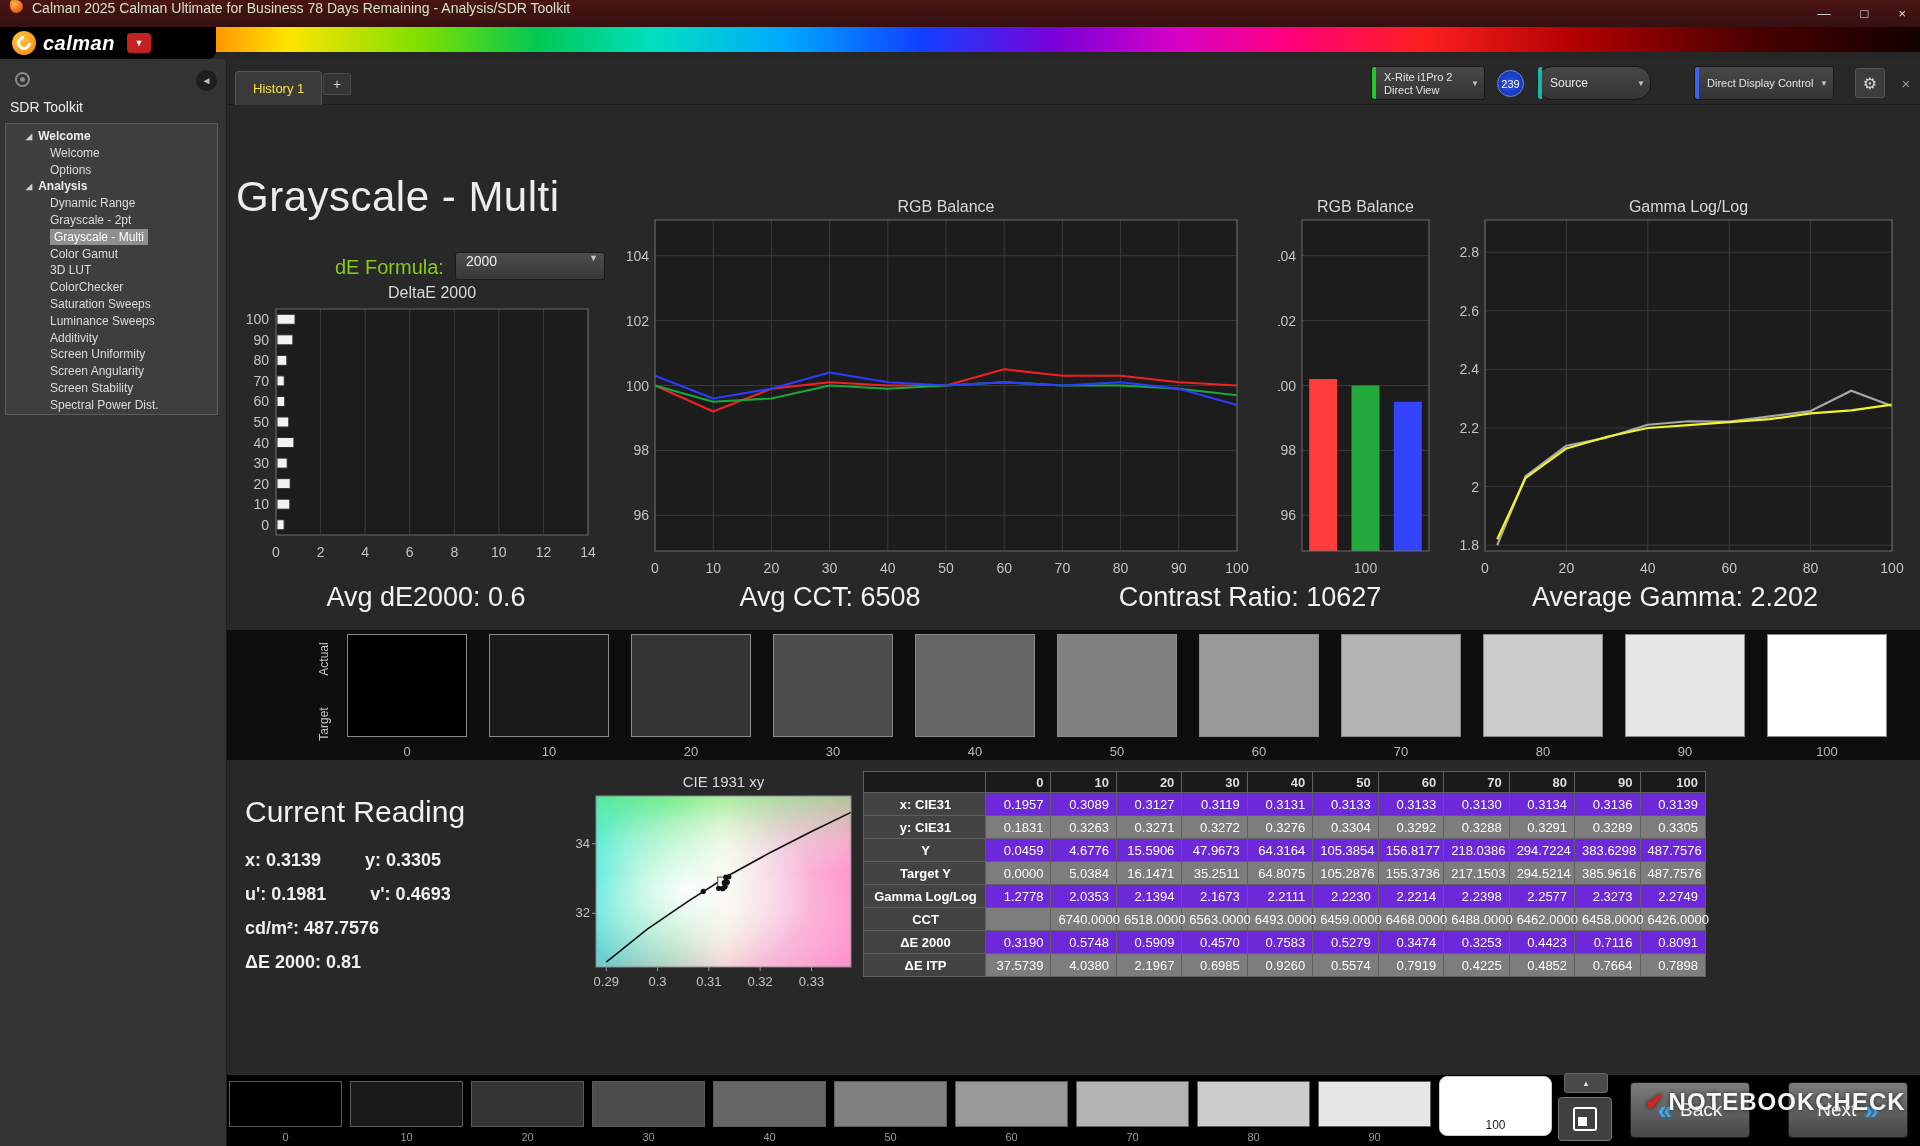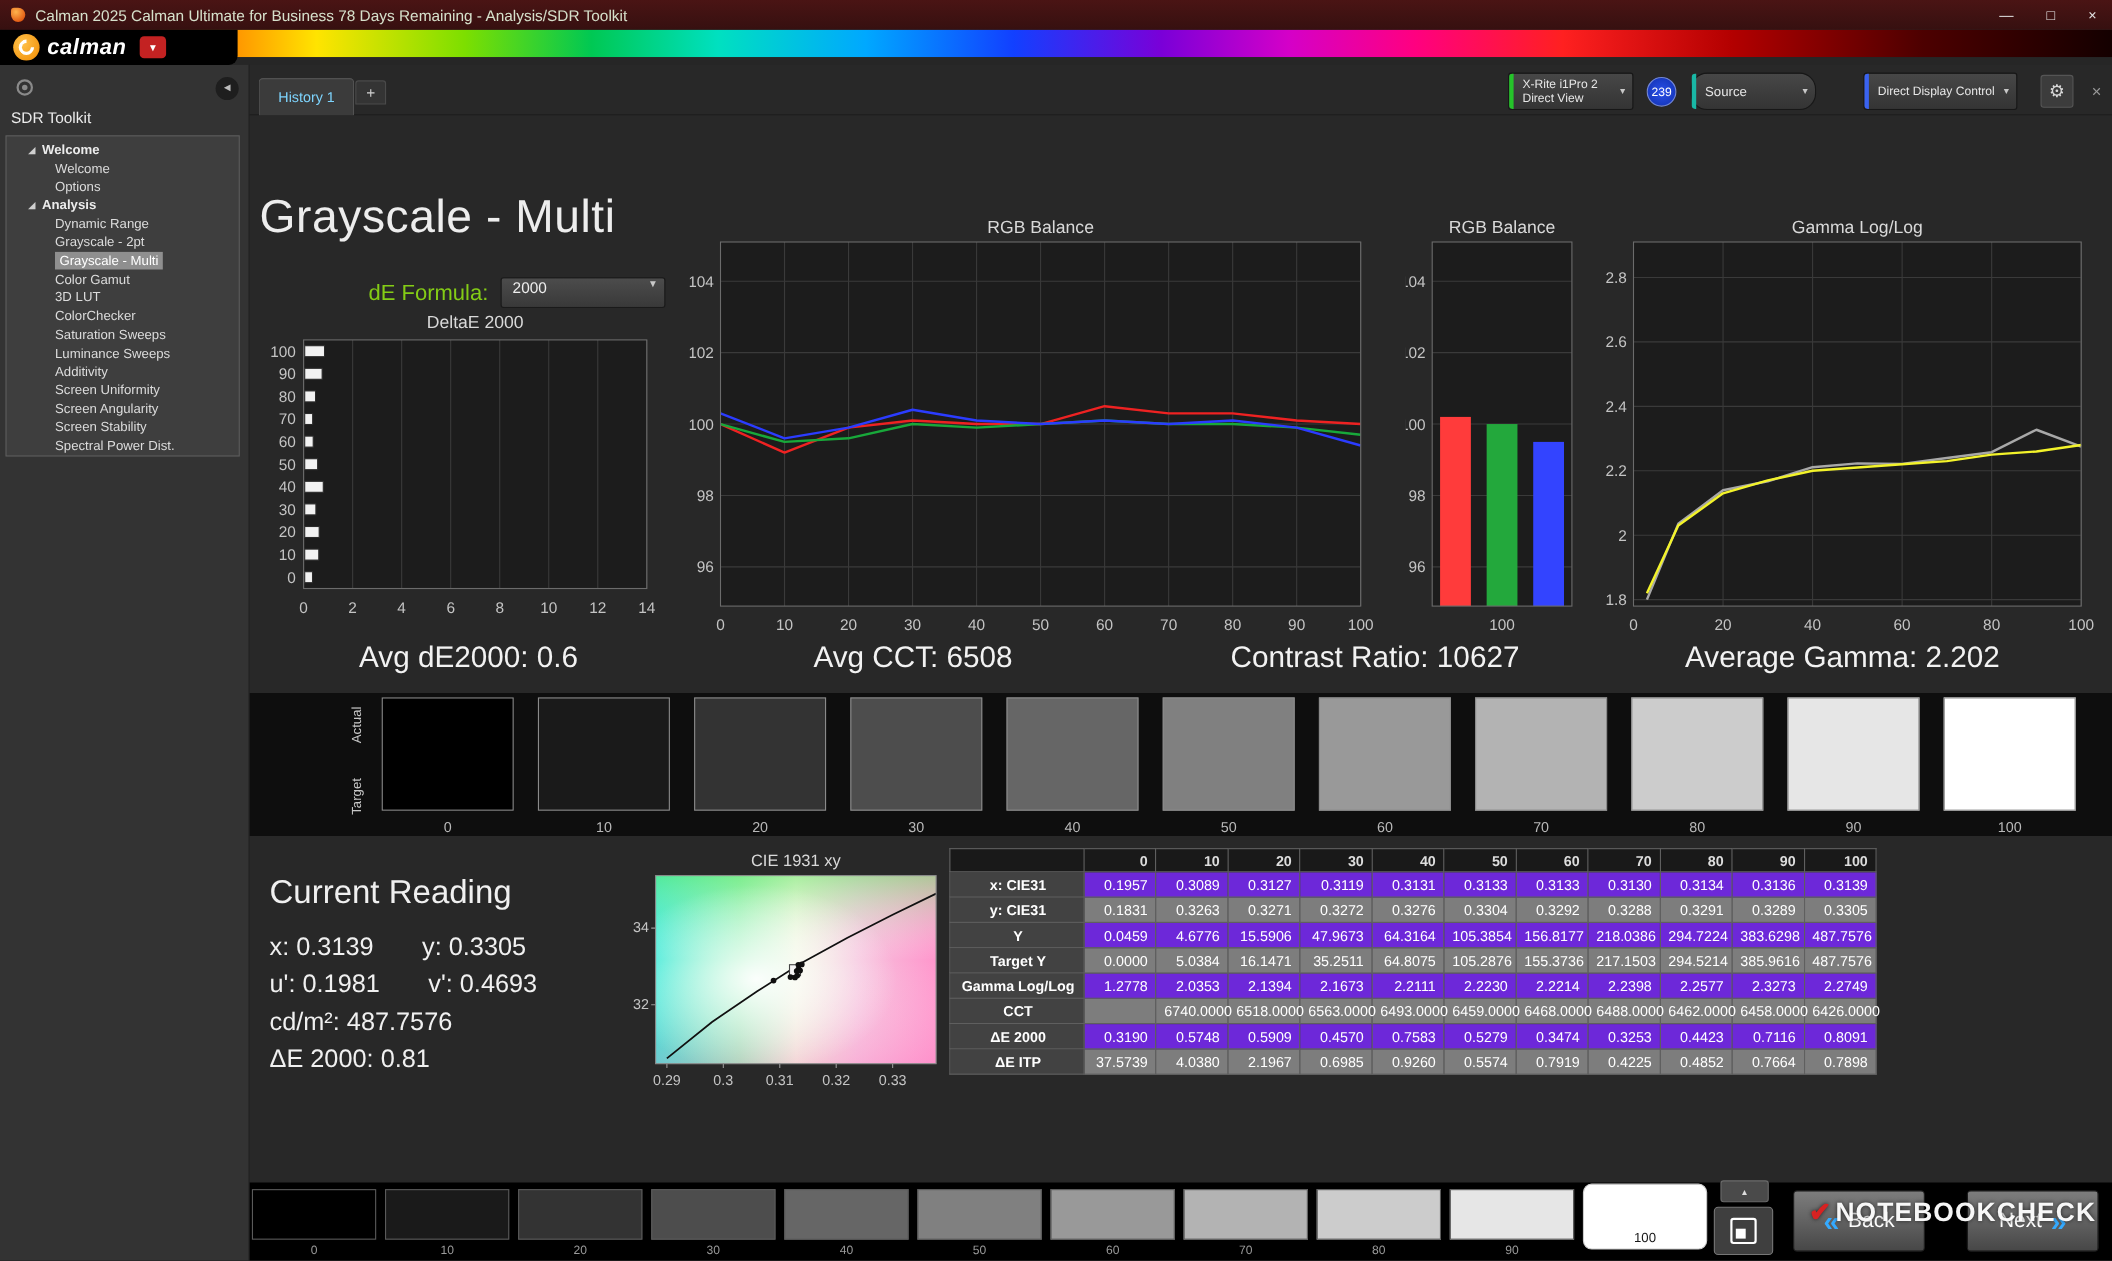--- a/index.html
+++ b/index.html
@@ -2,21 +2,21 @@
 <html><head>
 <meta charset="utf-8">
 <style>
   * { margin:0; padding:0; box-sizing:border-box; }
   html,body { width:1920px; height:1146px; overflow:hidden; background:#282828;
     font-family:"Liberation Sans", sans-serif; position:relative; }
 
   
   .titlebar { position:absolute; left:0; top:0; width:1920px; height:27px;
     background:linear-gradient(#4a1414,#361010); color:#d6e0cb; font-size:14px;
-    display:flex; align-items:center; padding-left:10px; gap:9px; z-index:30; }
+    display:flex; align-items:flex-start; padding-left:10px; gap:9px; z-index:30; }
   .app-ico { width:13px; height:13px; border-radius:3px 7px 7px 7px;
     background:radial-gradient(circle at 35% 30%, #ffb34d, #d83c00); }
   .win-controls { position:absolute; right:14px; top:0; height:27px; display:flex; gap:30px;
     align-items:center; color:#e3e3e3; font-size:13px; }
   .win-controls span { cursor:default; }
 
   
   .rainbow { position:absolute; left:0; top:27px; width:1920px; height:25px;
     background:linear-gradient(90deg,#7a0000 0%,#e80000 4%,#ff6a00 9%,#ffe400 15%,
       #7ddf00 22%,#00c853 28%,#00e0c0 34%,#00a8ff 41%,#1240ff 48%,#7a00d8 55%,
@@ -51,21 +51,21 @@
   .tree-item { height:16.8px; line-height:16.8px; font-size:12px; color:#dcdcdc;
     padding-left:44px; white-space:nowrap; cursor:pointer; }
   .tree-item.group { padding-left:20px; font-weight:bold; color:#ececec; }
   .tree-item .tri { font-size:8px; color:#cfcfcf; margin-right:6px; vertical-align:1px; }
   .tree-item .sel { background:#8f8f8f; color:#fff; padding:1px 4px; }
 
   
   .tabbar { position:absolute; left:227px; top:59px; right:0; height:46px; background:#282828;
     border-bottom:1px solid #1b1b1b; }
   .tab { position:absolute; left:8px; top:12px; height:34px; padding:0 17px; background:#3b3b3b;
-    border:1px solid #565656; border-bottom:none; border-radius:4px 4px 0 0; color:#7dd3fc;
+    border:1px solid #565656; border-bottom:none; border-radius:4px 4px 0 0; color:#fde047;
     font-size:13px; display:flex; align-items:center; cursor:pointer; }
   .tab-add { position:absolute; left:96px; top:14px; width:28px; height:22px; background:#343434;
     border:1px solid #4a4a4a; border-radius:3px 3px 0 0; color:#cfcfcf; display:flex;
     align-items:center; justify-content:center; font-size:14px; cursor:pointer; }
   .select-box { position:absolute; top:7px; height:34px; background:linear-gradient(#474747,#343434);
     border:1px solid #171717; border-radius:3px; color:#e6e6e6; cursor:pointer; }
   .select-box .accent { position:absolute; left:0; top:0; bottom:0; width:4px;
     border-radius:3px 0 0 3px; }
   .select-box .dd-arrow { position:absolute; right:5px; top:50%; transform:translateY(-50%);
     color:#c8c8c8; font-size:8px; }
@@ -110,21 +110,21 @@
     font-size:12px; color:#c8c8c8; }
   .band-label.actual { left:67px; top:22px; }
   .band-label.target { left:67px; top:87px; }
   .swatch-row { position:absolute; left:120px; top:4px; display:flex; gap:22px; }
   .swatch .box { width:120px; height:103px; border:1px solid #8a8a8a; }
   .swatch .lvl { text-align:center; font-size:13px; color:#b8b8b8; margin-top:7px; }
 
   
   .current-reading { position:absolute; left:18px; top:690px; color:#f0f0f0; }
   .cr-title { font-size:30px; font-weight:normal; margin-bottom:14px; }
-  .cr-line { font-size:23px; line-height:34px; }
+  .cr-line { font-size:18px; line-height:34px;font-weight:bold; }
   .cr-right { margin-left:44px; }
 
   
   .data-table { position:absolute; left:636px; top:666px; }
   table { border-collapse:collapse; table-layout:fixed; width:843px; font-size:13px; }
   th, td { border:1px solid #5f5f5f; height:23px; padding:0 7px; text-align:right; color:#fff; }
   thead th { background:#191919; color:#ddd; height:21px; font-weight:bold; }
   td.rowlabel { background:#424242; text-align:center; font-weight:bold; padding-left:9px; }
   tr.even td:not(.rowlabel) { background:#6d28d9;margin-left:17px; }
   tr.odd  td:not(.rowlabel) { background:#7d7d7d; }

